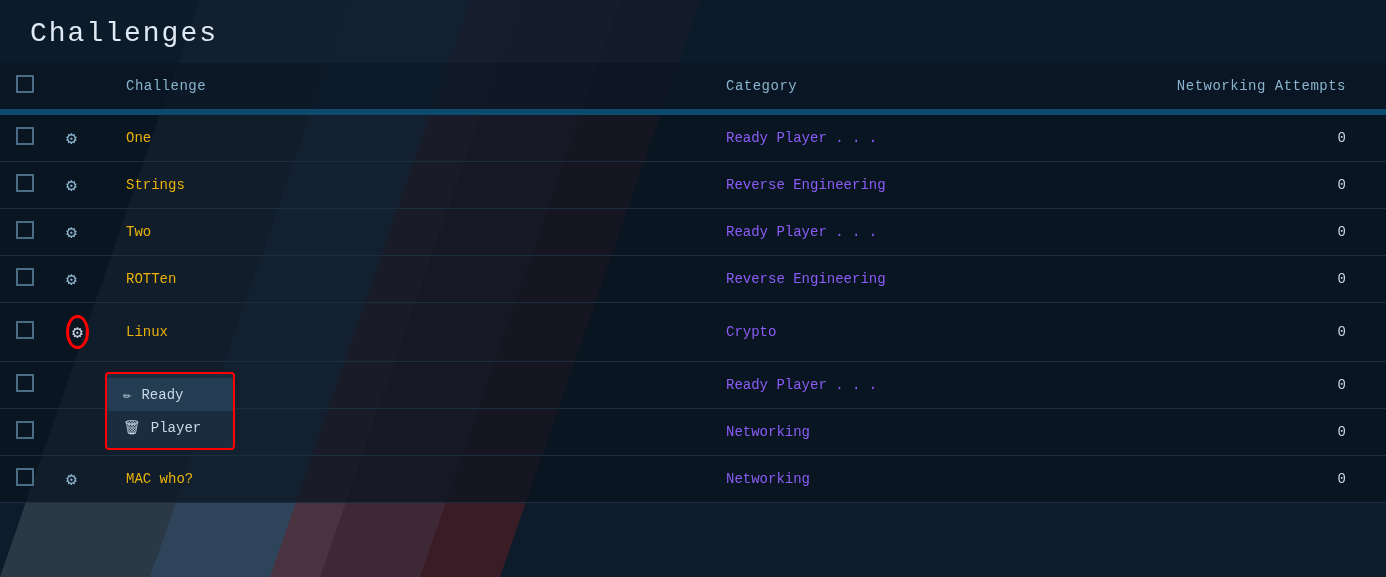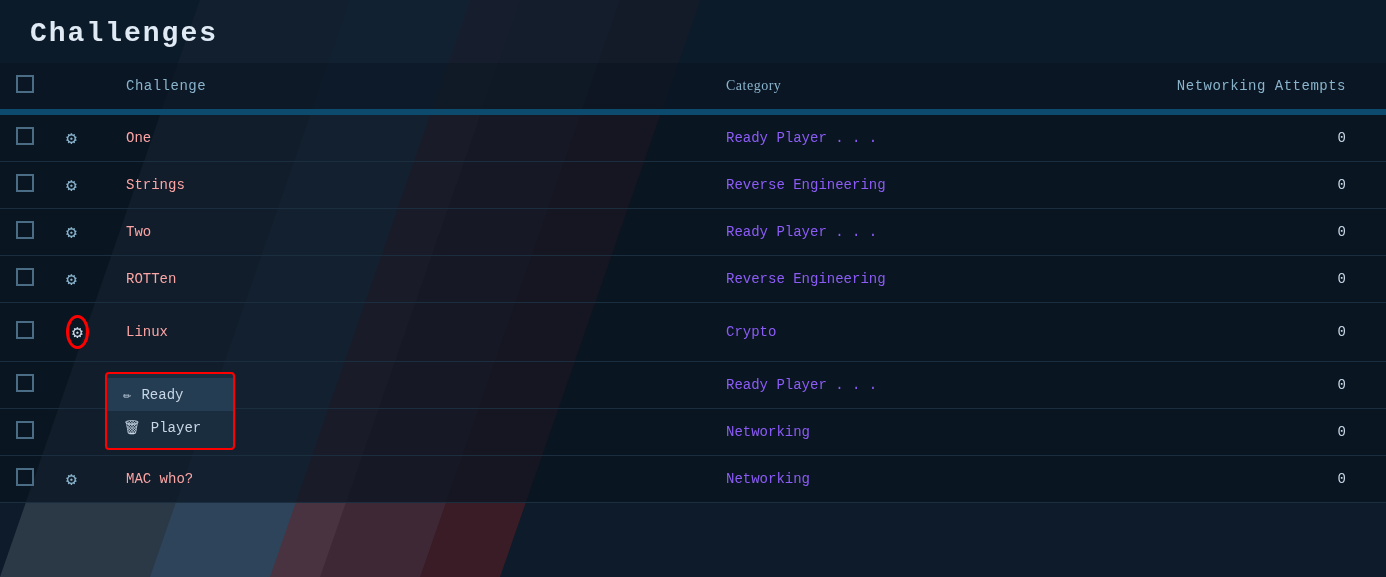--- a/index.html
+++ b/index.html
@@ -41,21 +41,21 @@
     }
 
     
     .page-header {
       padding: 18px 30px 14px 30px;
       background-color: rgba(13, 27, 42, 0.85);
     }
 
     .page-title {
       font-size: 28px;
-      font-weight: bold;
+      font-weight: normal;
       color: #e0eaf5;
       letter-spacing: 2px;
     }
 
     
     .challenges-table {
       width: 100%;
       border-collapse: collapse;
       font-size: 14px;
     }
@@ -80,21 +80,20 @@
     .challenges-table th.col-icon {
       width: 60px;
     }
 
     .challenges-table th.col-challenge {
       width: 600px;
     }
 
     .challenges-table th.col-category {
       width: 400px;
-      font-family: Liberation Serif, serif;
     }
 
     .challenges-table th.col-attempts {
       text-align: right;
       padding-right: 40px;
     }
 
     .challenges-table tbody tr {
       border-bottom: 1px solid #1a2e40;
       background-color: rgba(10, 20, 32, 0.75);
@@ -134,21 +133,21 @@
 
     .gear-icon.highlighted {
       border: 3px solid red;
       border-radius: 50%;
       padding: 3px;
       color: #c8d6e5;
     }
 
     
     .challenge-name {
-      color: #fca5a5;
+      color: #eab308;
     }
 
     
     .challenge-category {
       color: #8b5cf6;
     }
 
     .context-menu {
       position: absolute;
       left: 55px;

